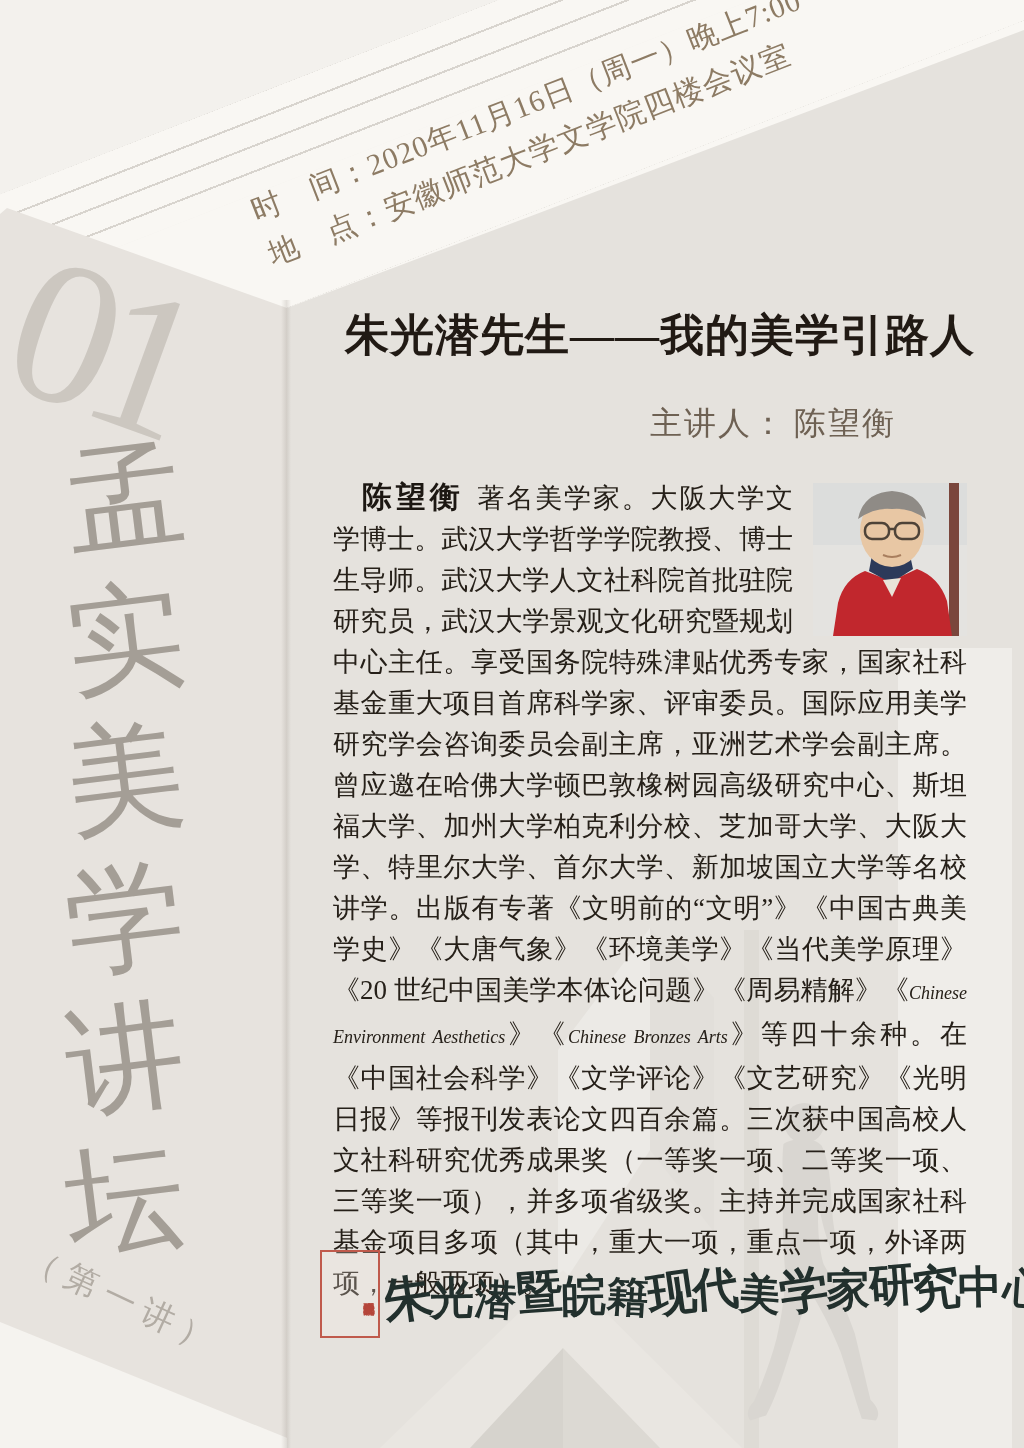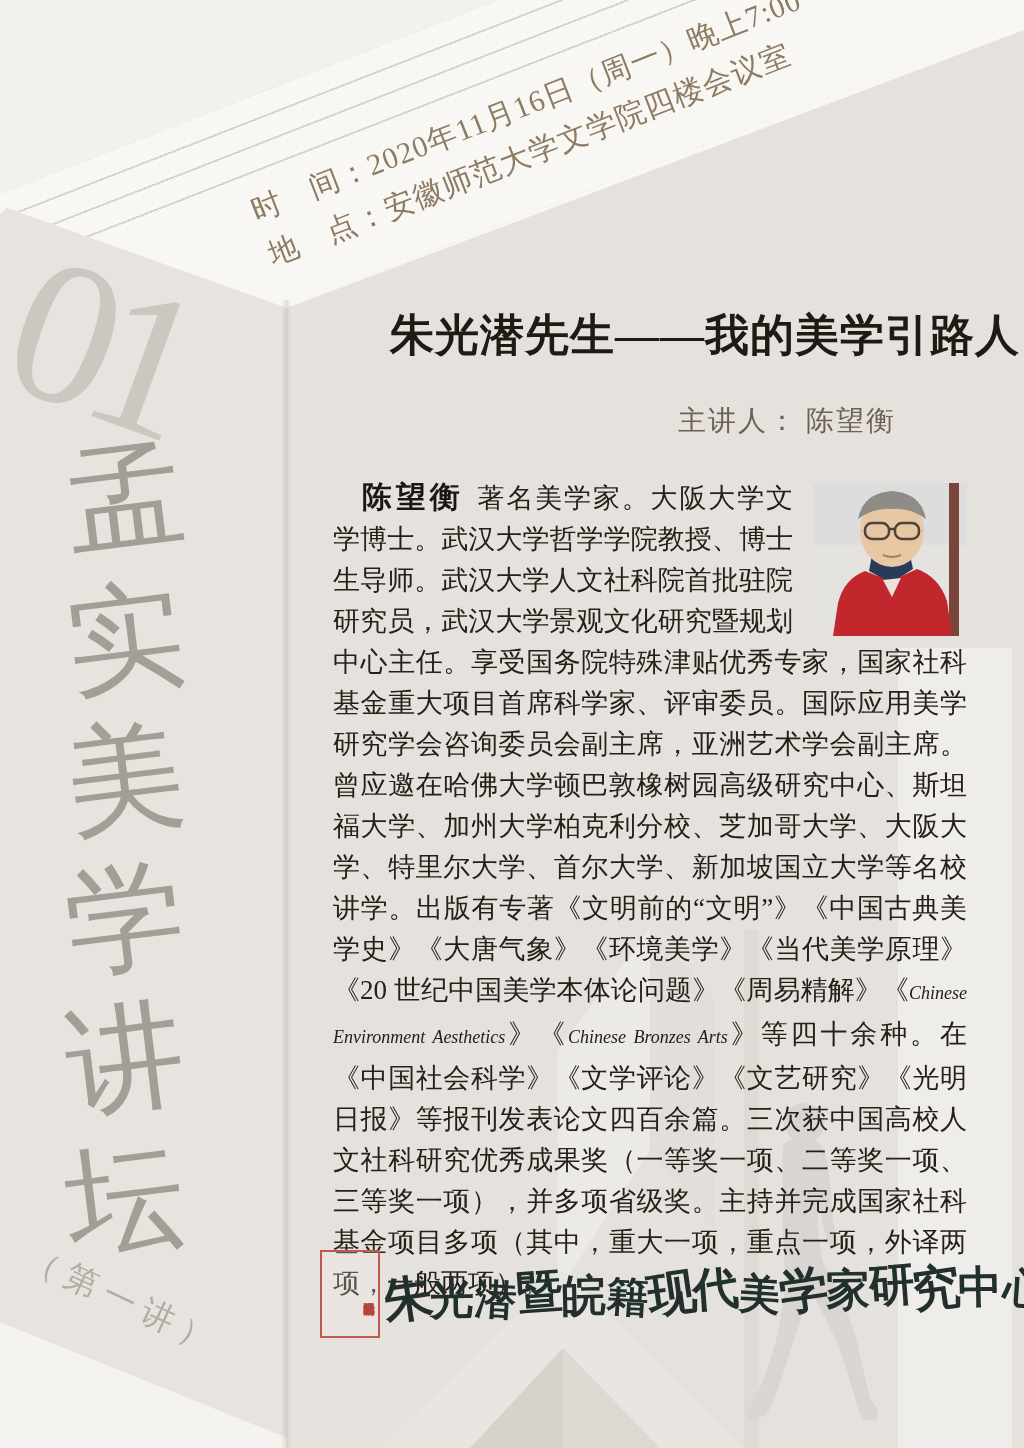--- a/index.html
+++ b/index.html
@@ -43,23 +43,23 @@
   .wm-cube-b{left:0;top:0;width:1024px;height:1448px;background:#e2dfda;
              clip-path:polygon(650px 928px,714px 998px,714px 1232px,650px 1150px);}
   .wm-vee-soft{left:0;top:0;width:1024px;height:1448px;background:#e9e6e1;
                clip-path:polygon(380px 1448px,563px 1270px,742px 1448px);}
   .wm-vee-l{left:0;top:0;width:1024px;height:1448px;background:#d6d3cd;
             clip-path:polygon(470px 1448px,563px 1348px,563px 1448px);}
   .wm-vee-r{left:0;top:0;width:1024px;height:1448px;background:#dcd9d3;
             clip-path:polygon(563px 1348px,660px 1448px,563px 1448px);}
   .wm-person{left:733px;top:1078px;width:174px;height:372px;}
   
-  .title{position:absolute;left:300px;top:306px;width:720px;text-align:right;
+  .title{position:absolute;left:300px;top:306px;width:720px;text-align:center;
          font-size:44px;font-weight:600;letter-spacing:1px;color:#211a14;white-space:nowrap;}
-  .speaker-line{position:absolute;right:128px;top:402px;font-size:28px;color:#6e6153;letter-spacing:2px;}
+  .speaker-line{position:absolute;right:128px;top:402px;font-size:32px;color:#6e6153;letter-spacing:2px;}
   .speaker-line .sp-name{margin-left:8px;}
   .bio{position:absolute;left:333px;top:476px;width:634px;font-size:27px;line-height:41px;
        text-align:justify;color:#262019;text-indent:29px;}
   .bio-name{font-family:"Liberation Sans","DejaVu Sans",sans-serif;font-weight:700;
             font-size:30px;color:#1c1712;margin-right:14px;letter-spacing:2px;}
   .seg-en{font-style:italic;font-size:18px;}
   .photo{float:right;width:154px;height:153px;margin:7px 0 6px 20px;display:block;}
   
   .seal{position:absolute;left:320px;top:1250px;width:56px;height:82px;
         border:2px solid #c05a4c;color:#b5463b;writing-mode:vertical-rl;

